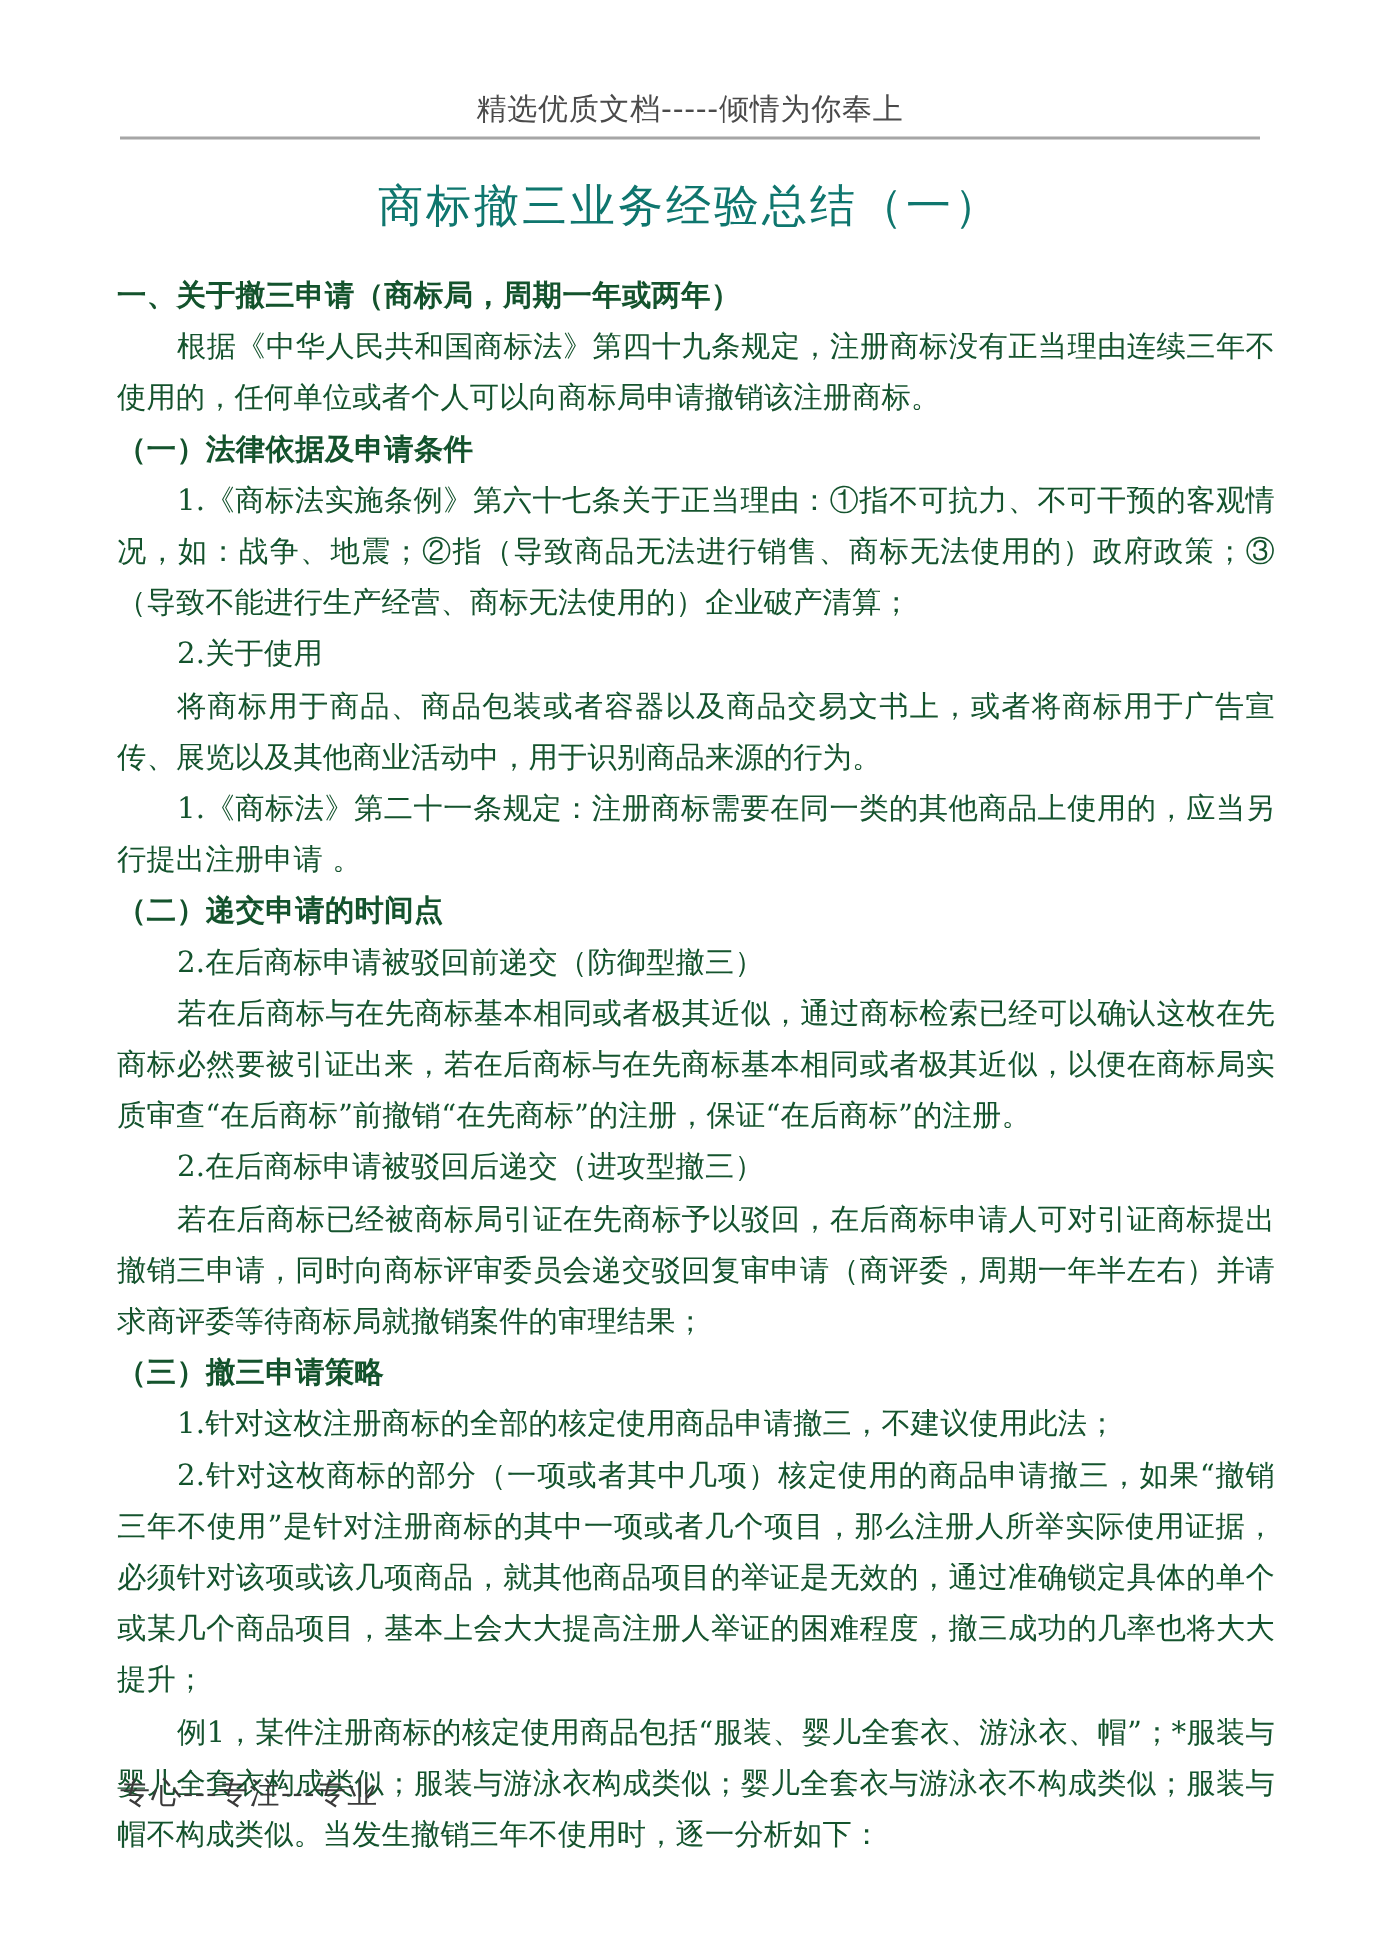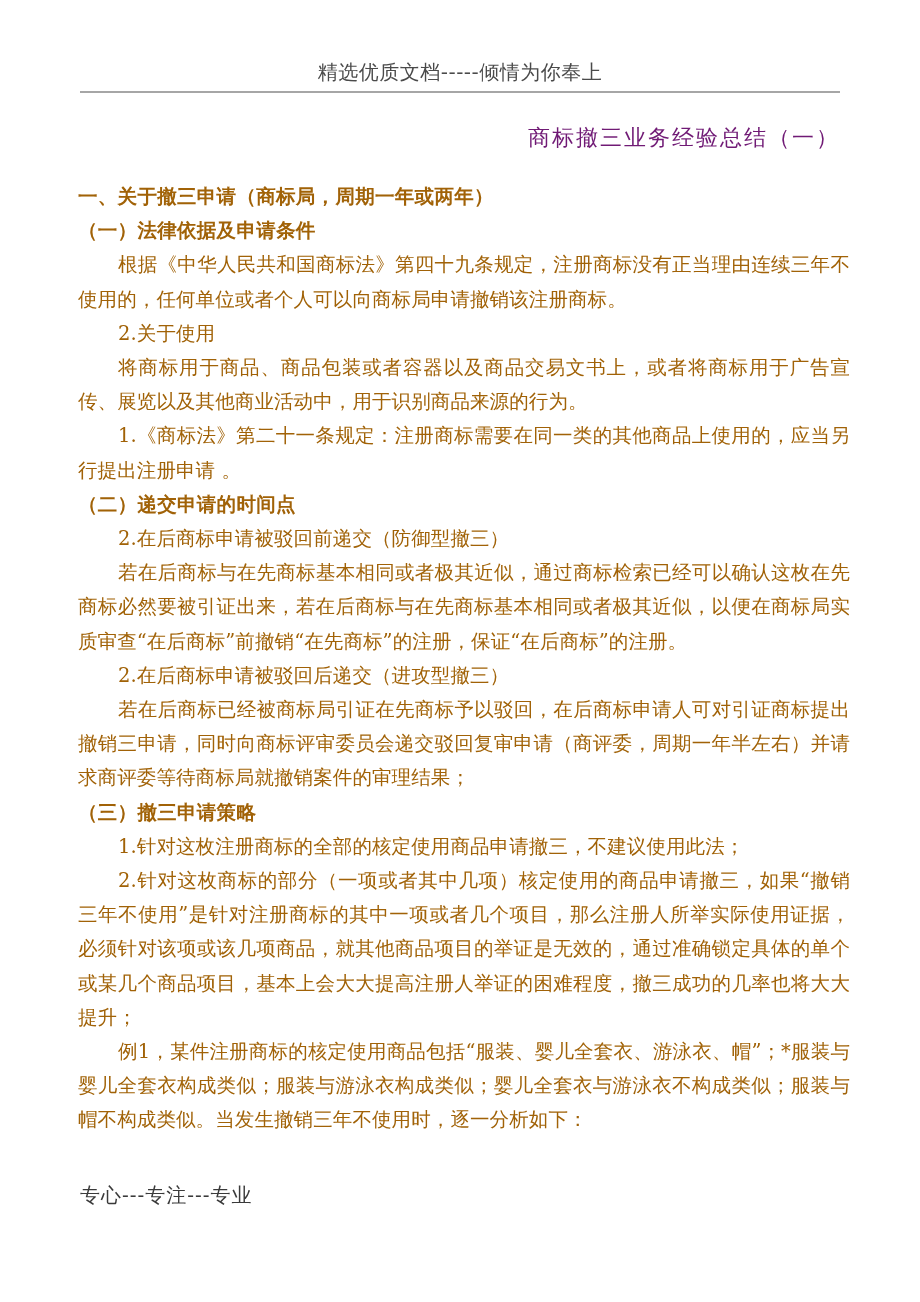--- a/index.html
+++ b/index.html
@@ -48,45 +48,45 @@
     height: 0;
     border-top: 2px solid #a6a6a6;
   }
 
   
   .doc-title {
     position: absolute;
     left: 80px;
     top: 118px;
     width: 760px;
-    text-align: right;
+    text-align: center;
     font-family: "DejaVu Serif", "Liberation Serif", serif;
-    font-size: 22px;
+    font-size: 30px;
     line-height: 40px;
     letter-spacing: 2px;
-    color: #701a75;
+    color: #0f766e;
     white-space: nowrap;
   }
 
   
   .doc-body {
     position: absolute;
     left: 78px;
     top: 180px;
     width: 772px;
   }
 
   .blk {
     font-size: 19.5px;
     line-height: 34.2px;
     text-align: justify;
     text-justify: inter-character;
     letter-spacing: 0.1px;
     margin: 0;
-    color: #a16207;
+    color: #14532d;
     word-break: break-all;
   }
   .blk.heading {
     font-weight: bold;
     text-align: left;
     letter-spacing: 0.3px;
   }
   .blk.indent {
     text-indent: 40px;
   }
@@ -119,22 +119,23 @@
   <div class="page-header">
     <div class="page-header-text">精选优质文档-----倾情为你奉上</div>
   </div>
 
   <div class="header-rule"></div>
 
   <div class="doc-title">商标撤三业务经验总结（一）</div>
 
   <div class="doc-body" id="doc-body">
       <p class="blk heading lastline-left">一、关于撤三申请（商标局，周期一年或两年）</p>
+      <p class="blk indent lastline-left">根据《中华人民共和国商标法》第四十九条规定，注册商标没有正当理由连续三年不使用的，任何单位或者个人可以向商标局申请撤销该注册商标。</p>
       <p class="blk heading lastline-left">（一）法律依据及申请条件</p>
-      <p class="blk indent lastline-left">根据《中华人民共和国商标法》第四十九条规定，注册商标没有正当理由连续三年不使用的，任何单位或者个人可以向商标局申请撤销该注册商标。</p>
+      <p class="blk indent lastline-left">1.《商标法实施条例》第六十七条关于正当理由：①指不可抗力、不可干预的客观情况，如：战争、地震；②指（导致商品无法进行销售、商标无法使用的）政府政策；③（导致不能进行生产经营、商标无法使用的）企业破产清算；</p>
       <p class="blk indent lastline-left">2.关于使用</p>
       <p class="blk indent lastline-left">将商标用于商品、商品包装或者容器以及商品交易文书上，或者将商标用于广告宣传、展览以及其他商业活动中，用于识别商品来源的行为。</p>
       <p class="blk indent lastline-left">1.《商标法》第二十一条规定：注册商标需要在同一类的其他商品上使用的，应当另行提出注册申请 。</p>
       <p class="blk heading lastline-left">（二）递交申请的时间点</p>
       <p class="blk indent lastline-left">2.在后商标申请被驳回前递交（防御型撤三）</p>
       <p class="blk indent lastline-left">若在后商标与在先商标基本相同或者极其近似，通过商标检索已经可以确认这枚在先商标必然要被引证出来，若在后商标与在先商标基本相同或者极其近似，以便在商标局实质审查“在后商标”前撤销“在先商标”的注册，保证“在后商标”的注册。</p>
       <p class="blk indent lastline-left">2.在后商标申请被驳回后递交（进攻型撤三）</p>
       <p class="blk indent lastline-left">若在后商标已经被商标局引证在先商标予以驳回，在后商标申请人可对引证商标提出撤销三申请，同时向商标评审委员会递交驳回复审申请（商评委，周期一年半左右）并请求商评委等待商标局就撤销案件的审理结果；</p>
       <p class="blk heading lastline-left">（三）撤三申请策略</p>
       <p class="blk indent lastline-left">1.针对这枚注册商标的全部的核定使用商品申请撤三，不建议使用此法；</p>

